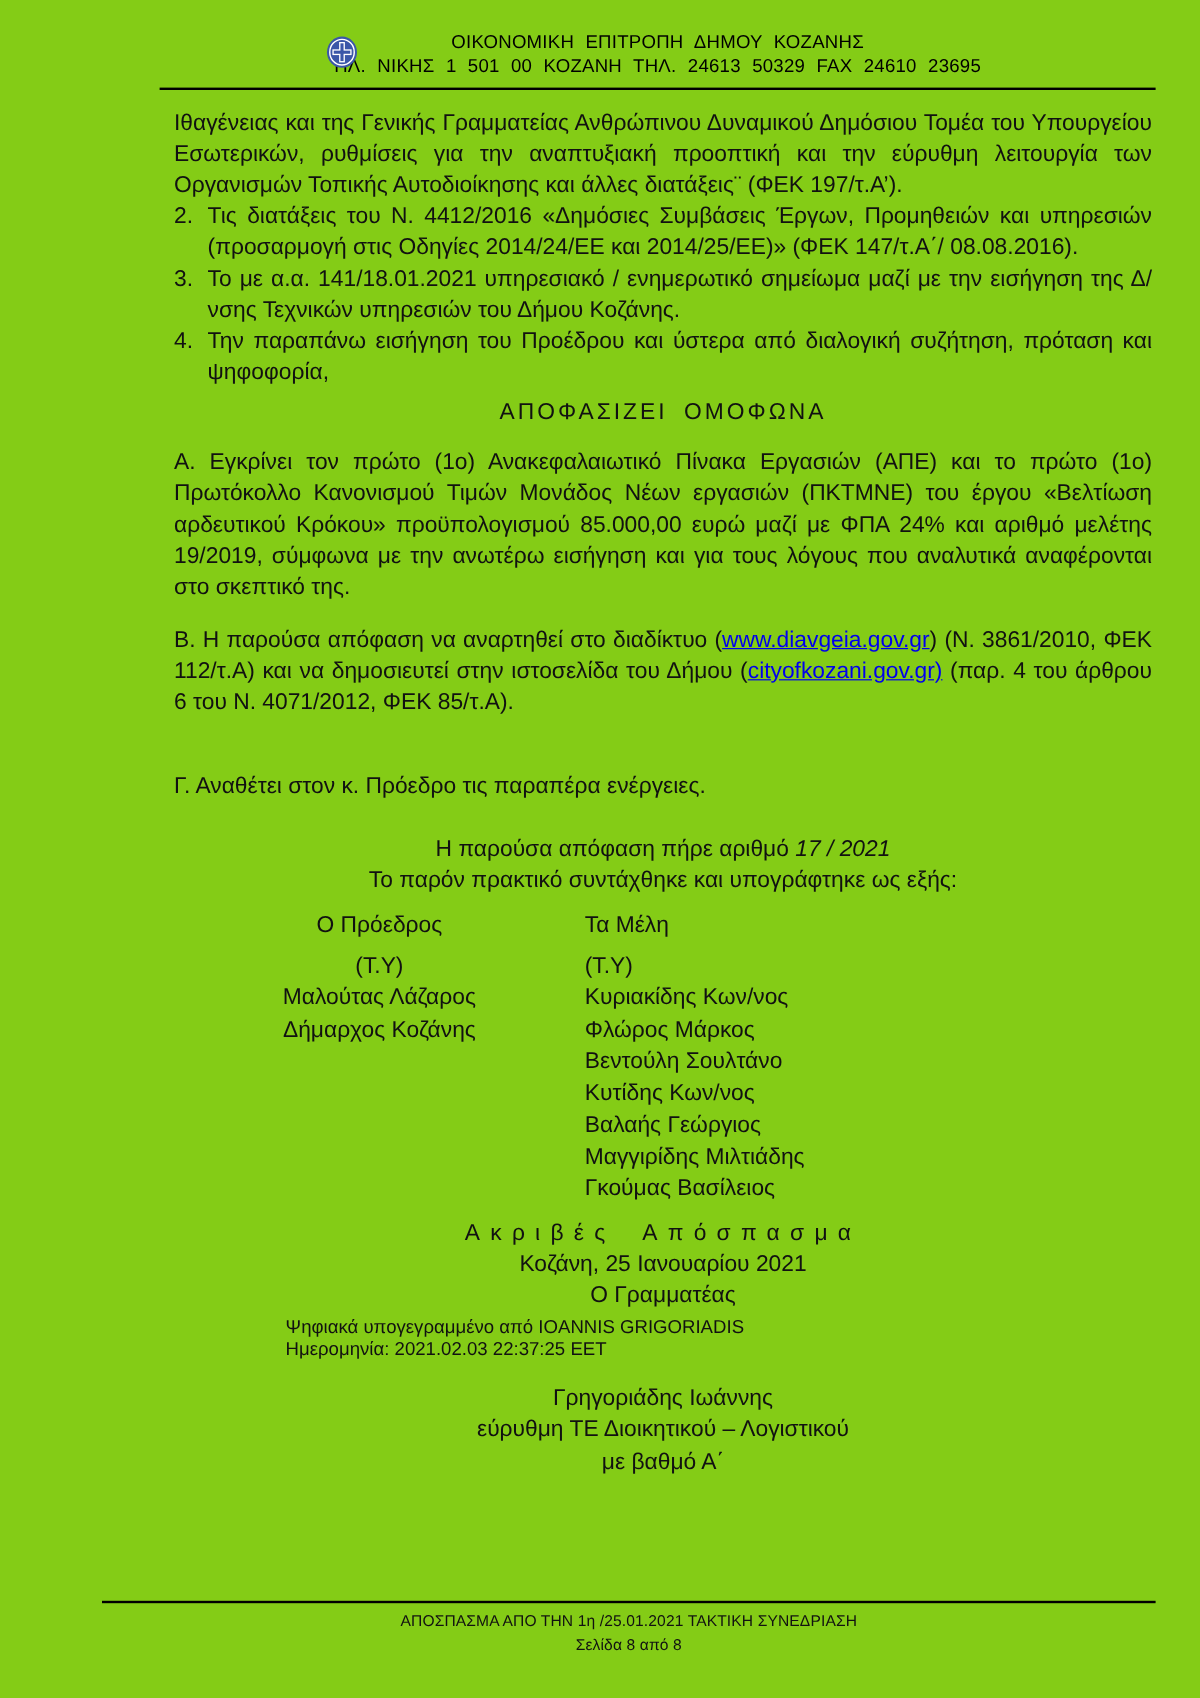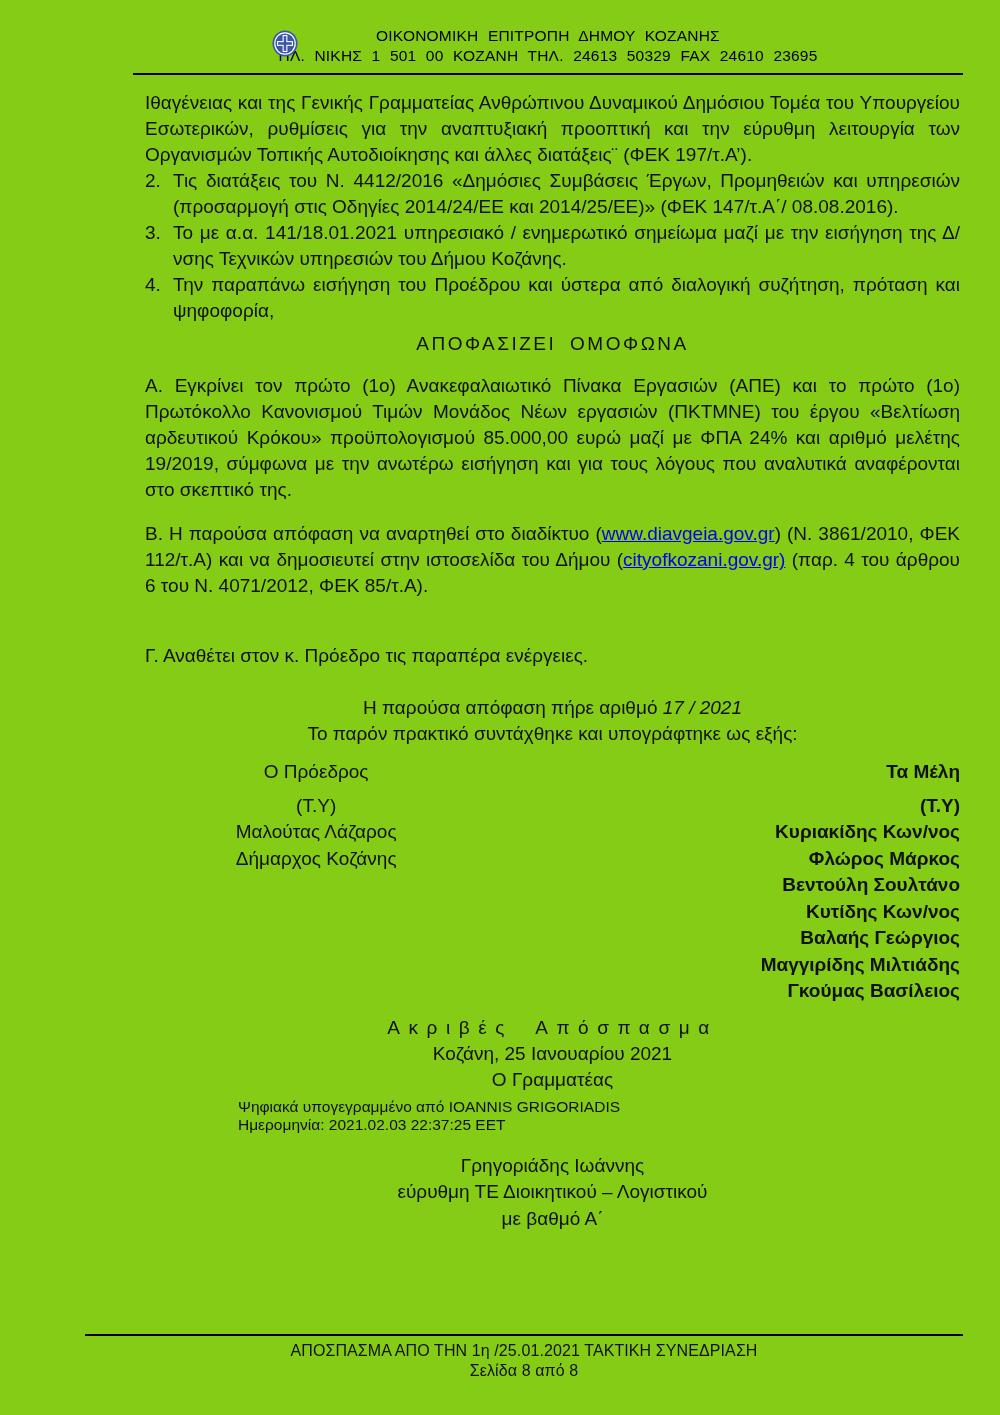--- a/index.html
+++ b/index.html
@@ -32,36 +32,36 @@
   .sec { margin-top: 16px; }
   .sec-b { margin-top: 18px; }
   .sec-c { margin-top: 44px; }
   .doclink { color: #0000ee; text-decoration: underline; cursor: pointer; }
   .center-line { text-align: center; }
   .decision-block { margin-top: 26px; }
   .decision-num { font-style: italic; }
   
   .sig-row { display: flex; margin-top: 12px; }
   .sig-col-left  { flex: 0 0 42%; text-align: center; }
-  .sig-col-right { flex: 1; text-align: right; font-weight: bold; }
+  .sig-col-right { flex: 1; text-align: left; }
   .sig-title { line-height: 26px; }
   .sig-ty { margin-top: 8px; line-height: 26px; }
   .sig-name { line-height: 26.5px; }
   
   .cert { margin-top: 10px; text-align: center; }
   .cert-heading { letter-spacing: 0.45em; word-spacing: 0.5em; line-height: 26px; }
   .cert-line { line-height: 26.5px; }
   .dsig { margin-top: 4px; margin-left: 93px; text-align: left; font-size: 15.5px; line-height: 18.5px; }
   .secretary-block { margin-top: 18px; text-align: center; }
   .secretary-block div { line-height: 26.5px; }
   
   .footer {
     position: absolute; top: 1334px; left: 85px; right: 85px;
     border-top: 2px solid #000; text-align: center;
-    font-size: 16px; line-height: 19.5px; padding-top: 5px; letter-spacing: 0.1px;
+    font-size: 13px; line-height: 19.5px; padding-top: 5px; letter-spacing: 0.1px;
   }
 </style>
 </head>
 <body>
 
 <div class="page">
 
   <div class="header">
     <svg class="emblem" viewBox="0 0 26 27" aria-hidden="true">
       <ellipse cx="13" cy="13.5" rx="12.5" ry="13" fill="#3b57a8"></ellipse>

